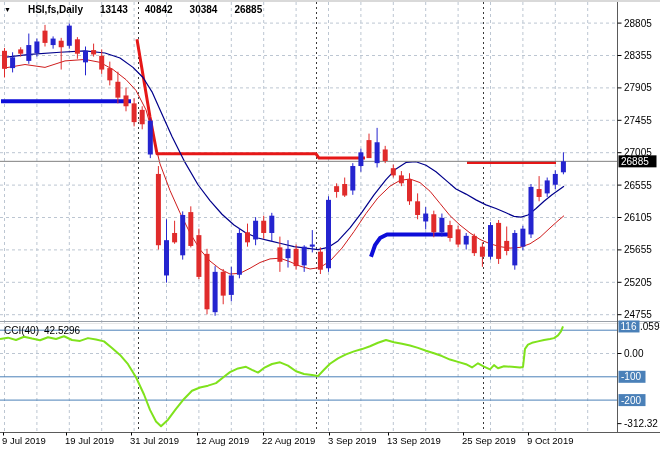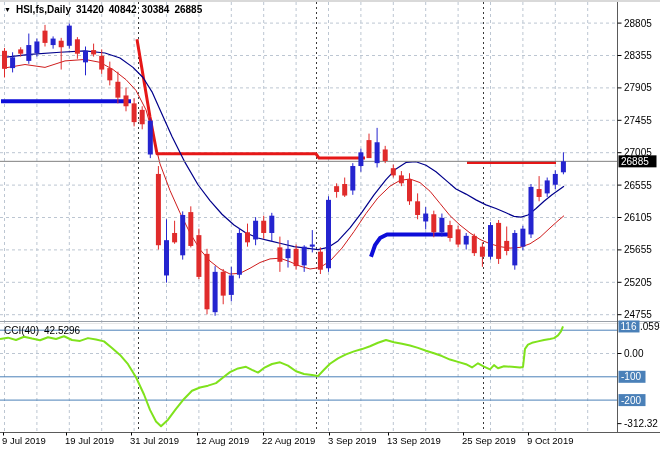--- a/index.html
+++ b/index.html
@@ -1,20 +1,20 @@
 <!DOCTYPE html>
 <html><head>
 <meta charset="utf-8">
 <style>
   html,body{margin:0;padding:0;background:#f0f0f0;}
   .window{position:relative;width:660px;height:450px;background:#fff;overflow:hidden;
           font-family:"Liberation Sans",sans-serif;border-top:2px solid #d9d9d9;box-sizing:border-box;}
   #chart-svg{position:absolute;left:0;top:0;}
   .symbol-label{position:absolute;left:4px;top:2px;font:bold 10px "Liberation Sans",sans-serif;color:#000;
-                display:flex;align-items:center;gap:5px;white-space:nowrap;z-index:5;}
+                display:flex;align-items:center;gap:17px;white-space:nowrap;z-index:5;}
   .symbol-label .tri{font-size:7px;line-height:10px;cursor:pointer;}
   .cci-label{position:absolute;left:4px;top:323px;font:10px "Liberation Sans",sans-serif;color:#000;
              display:flex;gap:5px;white-space:nowrap;z-index:5;}
 </style>
 </head>
 <body>
 
 <div class="window">
   <svg id="chart-svg" width="660" height="450">
       <g>
@@ -280,21 +280,21 @@
         <text x="621" y="401.6" fill="#fff" font-size="10px" font-family="&quot;Liberation Sans&quot;,sans-serif" text-anchor="start">-200</text>
         <rect x="618.5" y="318.4581598" width="21" height="12" fill="#4a80b8"></rect>
         <text x="620.5" y="327.9581598" fill="#fff" font-size="10px" font-family="&quot;Liberation Sans&quot;,sans-serif" text-anchor="start">116</text>
         <text x="640" y="327.9581598" fill="#000" font-size="10px" font-family="&quot;Liberation Sans&quot;,sans-serif" text-anchor="start">.0594</text>
       </g>
     </svg>
 
   <div class="symbol-label">
     <span class="tri">▼</span>
     <span>HSI,fs,Daily</span>
-    <span>31420</span>
+    <span>13143</span>
     <span>40842</span>
     <span>30384</span>
     <span>26885</span>
   </div>
 
   <div class="cci-label">
     <span>CCI(40)</span>
     <span>42.5296</span>
   </div>
 </div>

